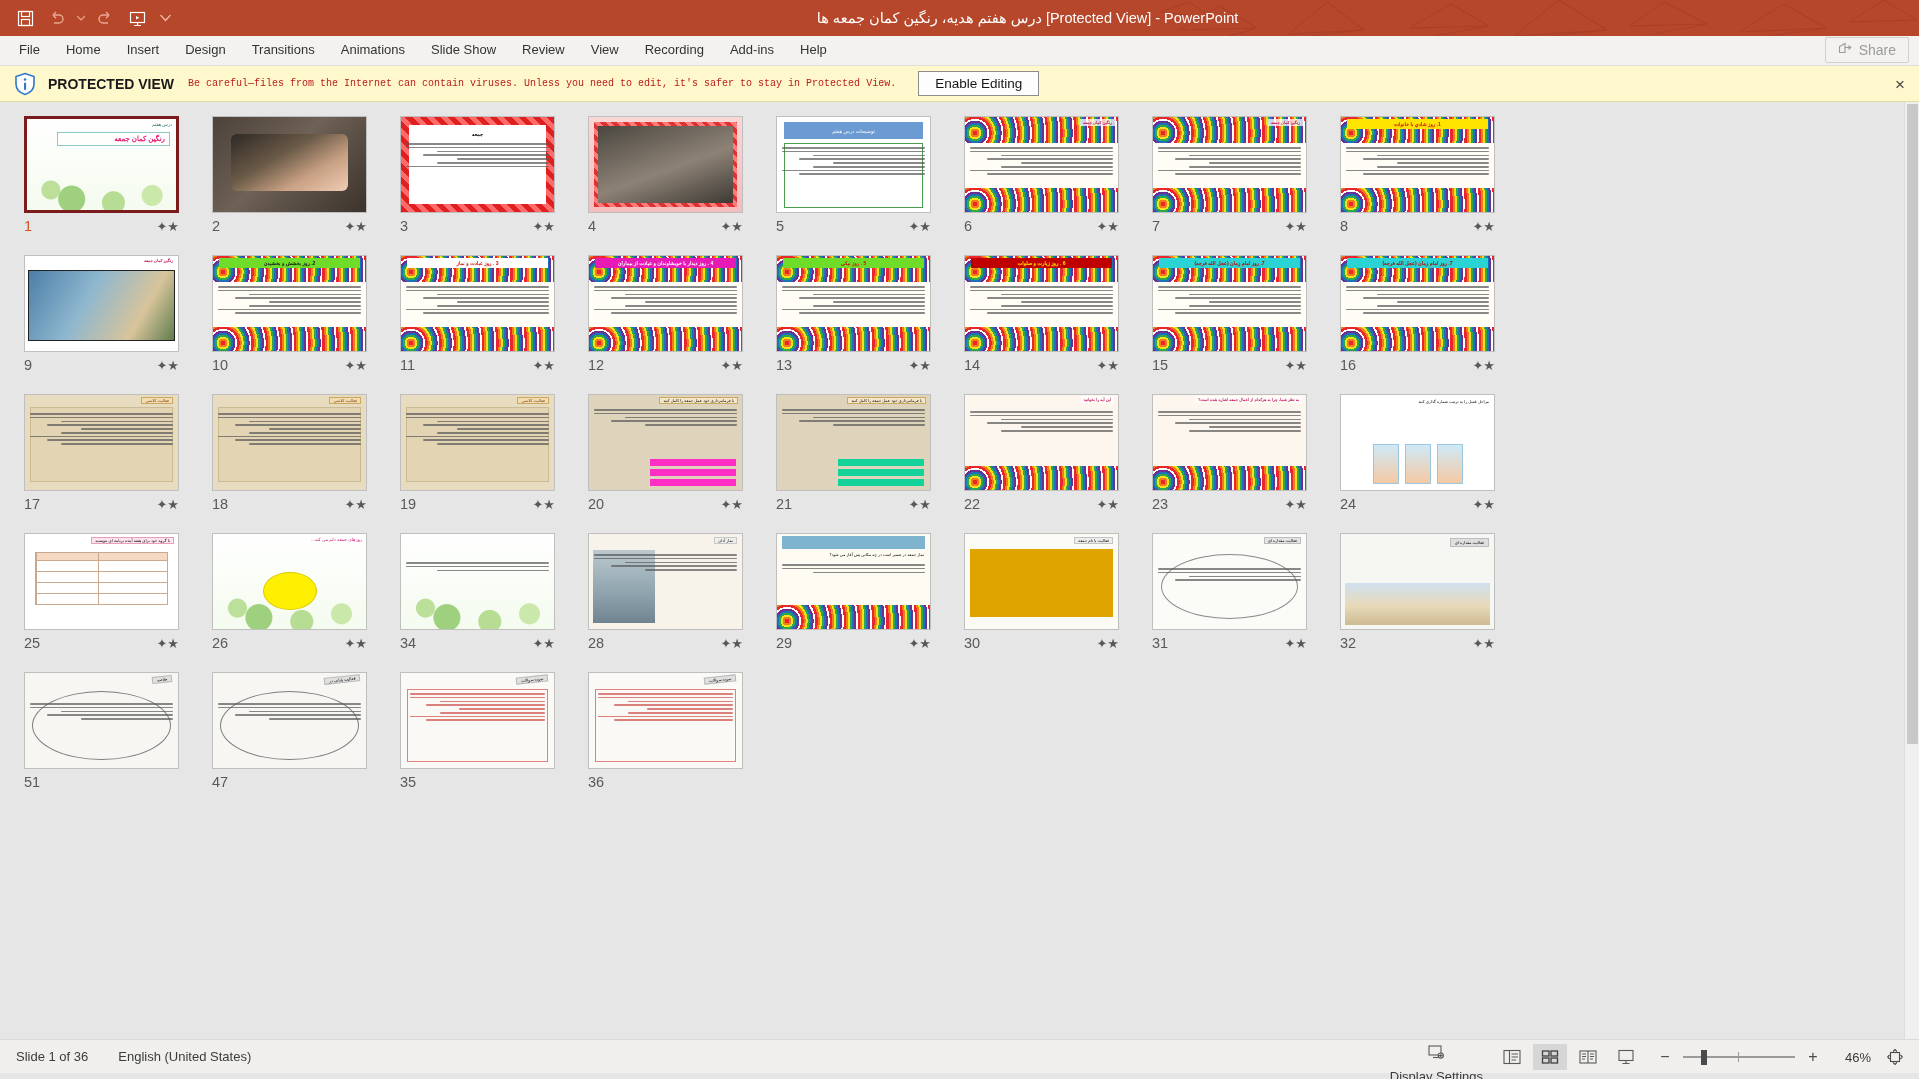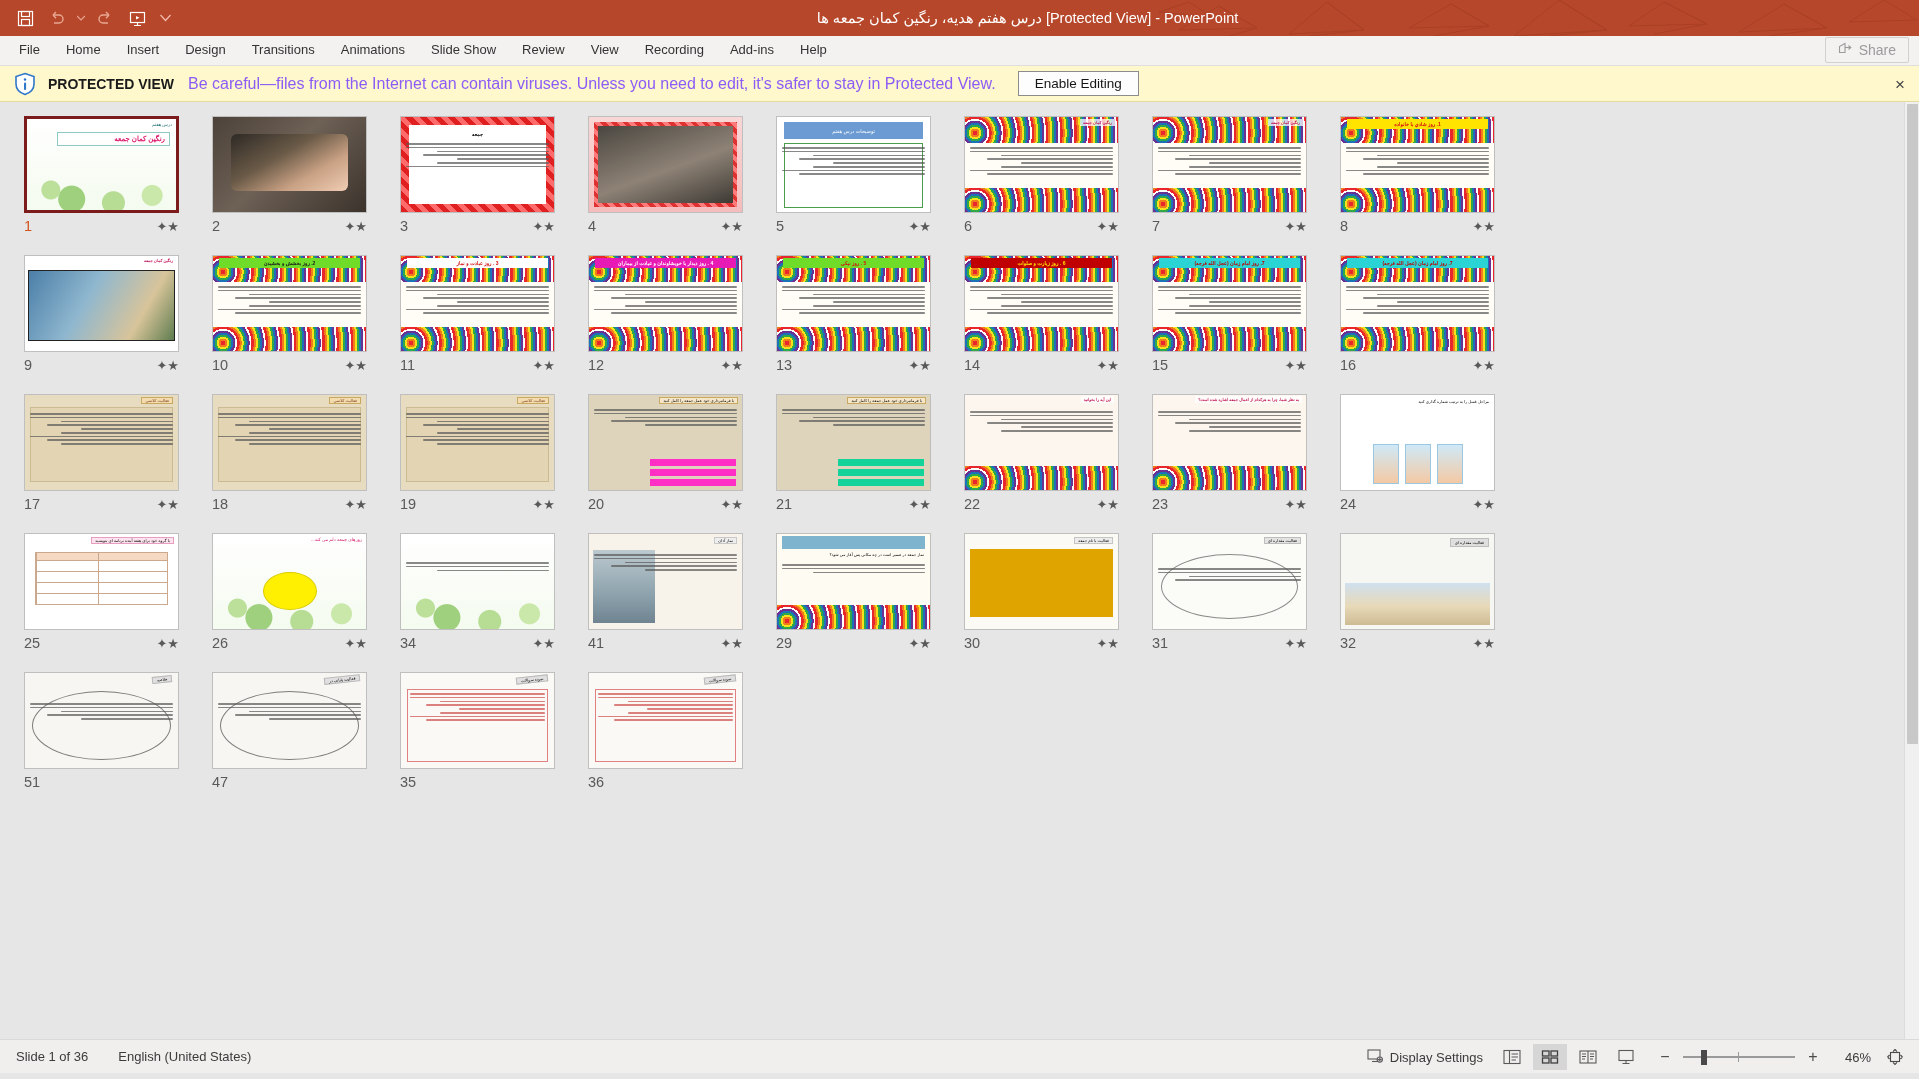--- a/index.html
+++ b/index.html
@@ -88,21 +88,21 @@
 
   
   .pvbar {
     height: 36px; background: #fff8cc;
     border-bottom: 1px solid #e3dca0;
     display: flex; align-items: center; gap: 0px;
     padding: 0 0 0 14px; position: relative;
   }
   .pv-icon { display:flex; align-items:center; margin-right: 12px;}
   .pv-strong { font-size: 14px; font-weight: bold; color: #1a1a1a; margin-right: 14px; white-space: nowrap;}
-  .pv-msg { font-size: 16px; color: #8b5cf6; white-space: nowrap; }
+  .pv-msg { font-size: 10px; color: #b91c1c; white-space: nowrap; font-family: Liberation Mono, monospace; }
   .pv-enable {
     margin-left: 22px;
     height: 25px; padding: 0 16px;
     background: #fdfdfd; border: 1px solid #8c8c8c;
     font-size: 13.5px; color: #161616;
     display:flex; align-items:center;
   }
   .pv-close {
     position: absolute; right: 14px; top: 50%; transform: translateY(-50%);
     color: #444; font-size: 17px; line-height: 1;
@@ -220,21 +220,21 @@
     border-top: 1px solid #dadada;
     display: flex; align-items: center;
     font-size: 13px; color: #3b3b3b;
     position: relative;
   }
   .sb-left { display:flex; align-items:center; gap: 30px; padding-left: 16px; }
   .sb-right {
     position:absolute; right: 10px; top:0; height:34px;
     display:flex; align-items:center; gap: 0;
   }
-  .sb-item { display:flex; align-items:center; gap:6px; padding: 0 10px; height: 26px;}
+  .sb-item { display:flex; align-items:center; gap:6px; padding: 0 10px; height: 26px; flex-direction: column;}
   .view-btn {
     width: 34px; height: 26px;
     display:flex; align-items:center; justify-content:center;
     color:#5a5a5a; margin: 0 2px;
   }
   .view-btn.active { background:#d6d6d6; }
   .zoom-wrap { display:flex; align-items:center; gap: 10px; margin-left: 12px;}
   .zoom-btn { width:16px; text-align:center; font-size:16px; color:#4a4a4a; line-height:1;}
   .zoom-slider { position:relative; width: 112px; height: 16px; }
   .zoom-rail { position:absolute; top:7px; left:0; width:112px; height:2px; background:#9a9a9a; }
@@ -950,21 +950,21 @@
             <div class="mini-lines rtlmini" style="top:20px;bottom:20px">
               <i></i>
               <i></i>
               <i></i>
               <i></i>
               <i></i>
             </div>
           </div>
         </div>
         <div class="cell-footer">
-          <span class="slide-num">41</span>
+          <span class="slide-num">28</span>
           <span class="anim-star">✦★</span>
         </div>
       </div>
       <div class="cell">
         <div class="thumb-wrap">
           <div class="thumb">
             <div style="position:absolute;inset:0;background:#fdfbf2;"></div>
             <div style="position:absolute;top:2px;left:5px;right:5px;height:13px;background:#7fb4cf;"></div>
             <div class="rainbow-band rainbow-bot"></div>
             <div style="position:absolute;top:18px;right:6px;left:6px;text-align:right;font-size:4px;direction:rtl;">نماز جمعه در ضمیر است در چه مکانی پس آغاز می شود؟</div>

